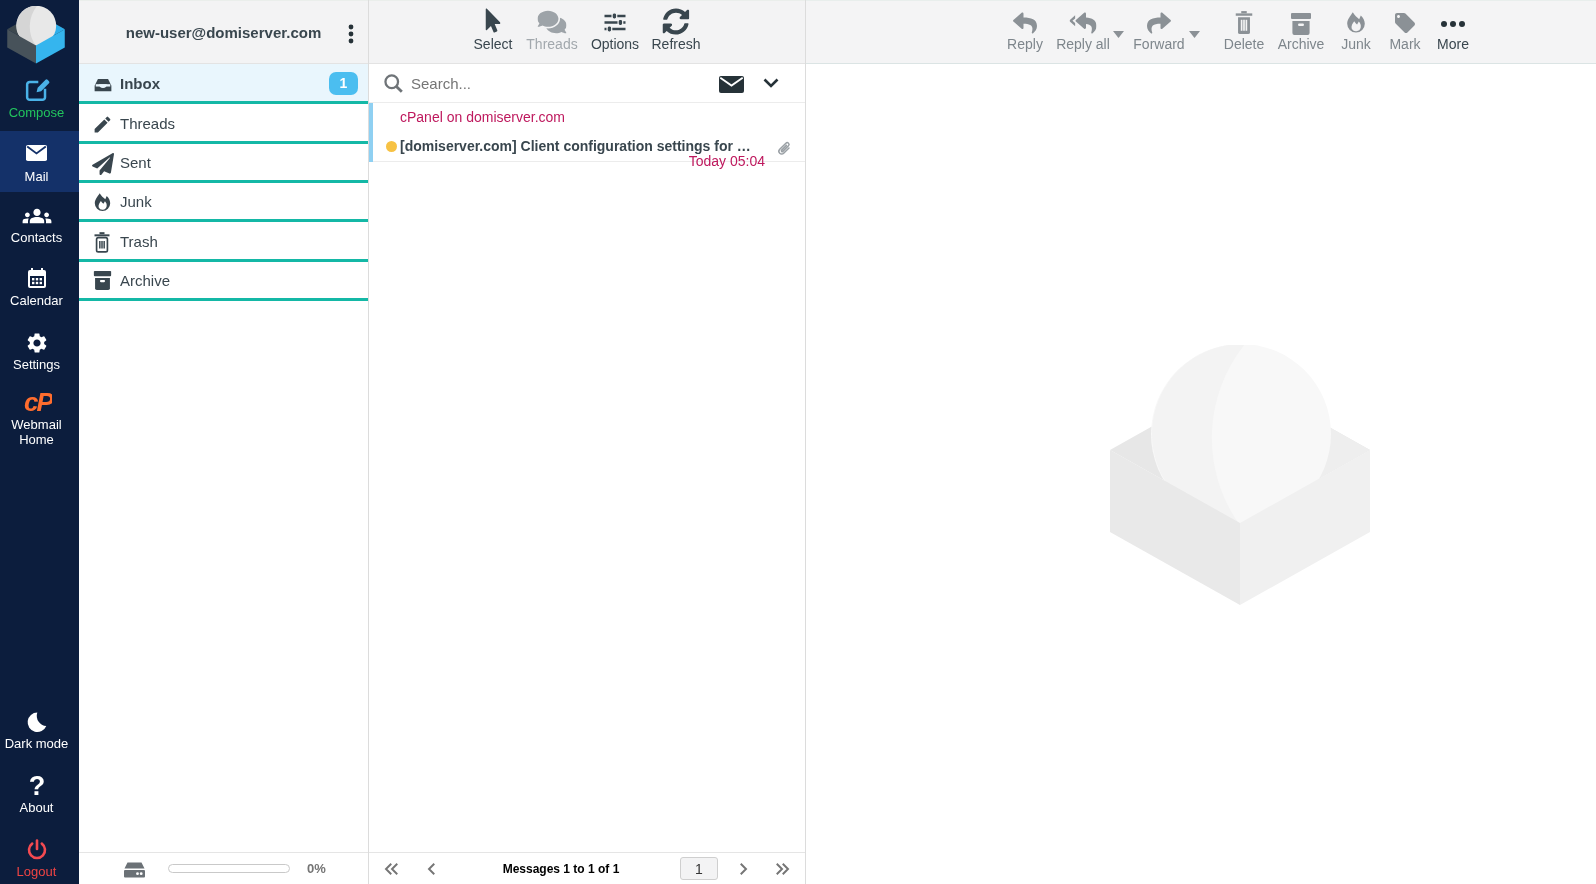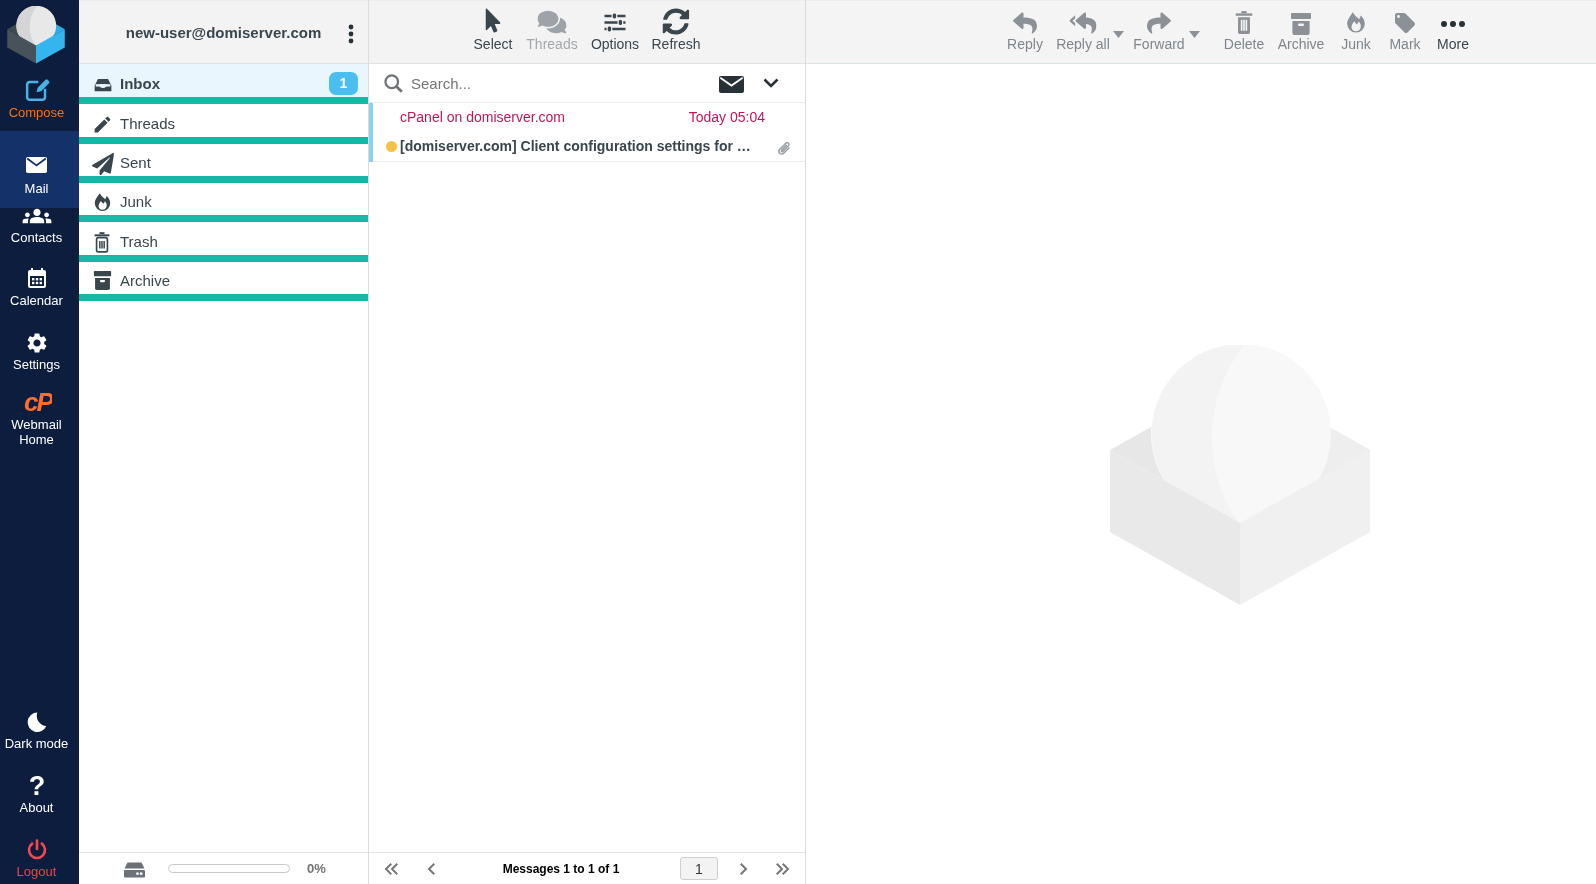--- a/index.html
+++ b/index.html
@@ -8,52 +8,52 @@
 #sidebar { left:0; width:79px; background:#0c1d3d; color:#fff; }
 #folders { left:79px; width:290px; background:#fff; border-right:1px solid #dcdcdc; }
 #list   { left:369px; width:437px; background:#fff; border-right:1px solid #dcdcdc; }
 #content{ left:806px; width:790px; background:#fff; }
 
 
 #sidebar .logo { display:block; margin:6px 0 0 7px; }
 .navitem { position:absolute; left:0; width:79px; padding-right:6px; text-align:center; color:#fff; font-size:13px; }
 .navitem .ic { display:block; margin:0 auto 2px; }
 .navitem.active { background:#143169; }
-.navitem.blue { color:#f97316; }
+.navitem.blue { color:#22c55e; }
 .navitem.red { color:#ef4444; }
 
 
 .hdr { position:absolute; top:0; left:0; right:0; height:64px; background:#f3f3f4; border-bottom:1px solid #e3e3e3; border-top:1px solid #eaeeeb; }
 #folders .hdr { text-align:center; }
 #folders .hdr .acct { line-height:63px; font-weight:bold; font-size:15px; color:#39464e; }
 #folders .hdr .kebab { position:absolute; right:14px; top:22px; }
 
 
-.frow { position:absolute; left:0; right:0; height:40px; border-bottom:7px solid #14b8a6; font-size:15px; color:#39464e;padding-left:45px; }
+.frow { position:absolute; left:0; right:0; height:40px; border-bottom:3px solid #14b8a6; font-size:15px; color:#39464e;padding-left:45px; }
 .frow .fic { position:absolute; left:13px; top:10px; }
 .frow .fname { position:absolute; left:41px; top:0; line-height:39px; }
 .frow.sel { background:#e9f6fd; font-weight:bold; }
 .badge { position:absolute; right:10px; top:8px; width:29px; height:23px; background:#4bbef0; border-radius:7px; color:#fff; font-weight:bold; font-size:14px; text-align:center; line-height:23px; }
 
 
 .tbtn { position:absolute; top:0; height:62px; width:70px; text-align:center; font-size:14px; color:#39464e; padding-top:35px; }
 .tbtn .ic { position:absolute; bottom:28px; left:50%; transform:translateX(-50%); }
 .tbtn.dis { color:#a2a8ad; }
 .tbtn.gray { color:#7e868c; }
 .caret { position:absolute; top:30px; }
 
 
 #searchbar { position:absolute; top:64px; left:0; right:0; height:39px; background:#fff; border-bottom:1px solid #ececec; }
 #searchbar .ph { position:absolute; left:42px; top:11px; font-size:15px; color:#757575; }
 
 
 #msg { position:absolute; top:103px; left:0; right:0; height:59px; border-bottom:1px solid #ececec; }
 #msg .bar { position:absolute; left:0; top:0; width:4px; height:59px; background:#8fd0f2; }
 #msg .l1 { position:absolute; left:31px; right:40px; top:6px; height:22px; font-size:14px; color:#be185d; }
-#msg .l1 .date { float:right; }
+#msg .l1 .date { float:right;margin-top:44px; }
 #msg .l2 { position:absolute; left:31px; right:36px; top:35px; font-size:14px; font-weight:bold; color:#39464e; white-space:nowrap; overflow:hidden; }
 #msg .dot { position:absolute; left:17px; top:38px; width:11px; height:11px; border-radius:50%; background:#f7c244; }
 
 
 .foot { position:absolute; bottom:0; left:0; right:0; height:32px; background:#fff; border-top:1px solid #e5e5e5; }
 #quota .pct { position:absolute; left:228px; top:8px; font-size:13px; font-weight:bold; color:#757575; }
 #quota .bar { position:absolute; left:89px; top:11px; width:122px; height:9px; border:1px solid #c9c9c9; border-radius:5px; background:#fff; }
 .pgtext { position:absolute; left:92px; width:200px; text-align:center; top:9px; font-size:12px; font-weight:bold; color:#000000; }
 .pagebox { position:absolute; left:311px; top:4px; width:38px; height:23px; background:#f3f3f4; border:1px solid #cfcfcf; border-radius:3px; text-align:center; line-height:22px; font-size:14px; color:#333; }
 
@@ -73,21 +73,21 @@
     <polygon points="1,105 131,178 131,260 1,187" fill="#47525a"></polygon>
     <polygon points="261,105 131,178 131,260 261,187" fill="#35b5ee"></polygon>
   </svg>
   <div class="navitem blue" style="top:77px;">
     <svg class="ic" width="26" height="26" viewBox="0 0 24 24">
         <path d="M13.2 4.6 H5.3 A2.4 2.4 0 0 0 2.9 7 V18.7 A2.4 2.4 0 0 0 5.3 21.1 H17 A2.4 2.4 0 0 0 19.4 18.7 V10.8" fill="none" stroke="#4ab2e8" stroke-width="2.3"></path>
         <path d="M10.4 16.3 l1-4.2 L18.7 4.8 a1.3 1.3 0 0 1 1.85 0 l1.3 1.3 a1.3 1.3 0 0 1 0 1.85 L14.6 15.3 l-4.2 1z" fill="#4ab2e8" transform="translate(1.2,-2.2)"></path>
       </svg>
     Compose
   </div>
-  <div class="navitem active" style="top:131px; height:77px; padding-top:26px;">
+  <div class="navitem active" style="top:131px; height:61px; padding-top:14px;">
     <svg class="ic" width="21" height="16" viewBox="0 0 21 16" style="margin-bottom:8px;">
         <rect width="21" height="16" rx="1.8" fill="#fff"></rect>
         <polyline points="1.2,1.6 10.5,8.4 19.8,1.6" fill="none" stroke="#143169" stroke-width="1.9"></polyline>
       </svg>
     Mail
   </div>
   <div class="navitem" style="top:204px;">
     <svg class="ic" width="30" height="24" viewBox="0 0 24 20" fill="#fff">
         <path d="M12 10.75c1.63 0 3.07.39 4.24.9 1.08.48 1.76 1.56 1.76 2.73V16H6v-1.61c0-1.18.68-2.26 1.76-2.73 1.17-.52 2.61-.91 4.24-.91zM4 11c1.1 0 2-.9 2-2s-.9-2-2-2-2 .9-2 2 .9 2 2 2zm1.13 1.1c-.37-.06-.74-.1-1.13-.1-.99 0-1.93.21-2.78.58A2.01 2.01 0 0 0 0 14.43V16h4.5v-1.61c0-.83.23-1.61.63-2.29zM20 11c1.1 0 2-.9 2-2s-.9-2-2-2-2 .9-2 2 .9 2 2 2zm4 3.43c0-.81-.48-1.53-1.22-1.85A6.95 6.95 0 0 0 20 12c-.39 0-.76.04-1.13.1.4.68.63 1.46.63 2.29V16H24v-1.57zM12 4c1.66 0 3 1.34 3 3s-1.34 3-3 3-3-1.34-3-3 1.34-3 3-3z"></path>
       </svg>

